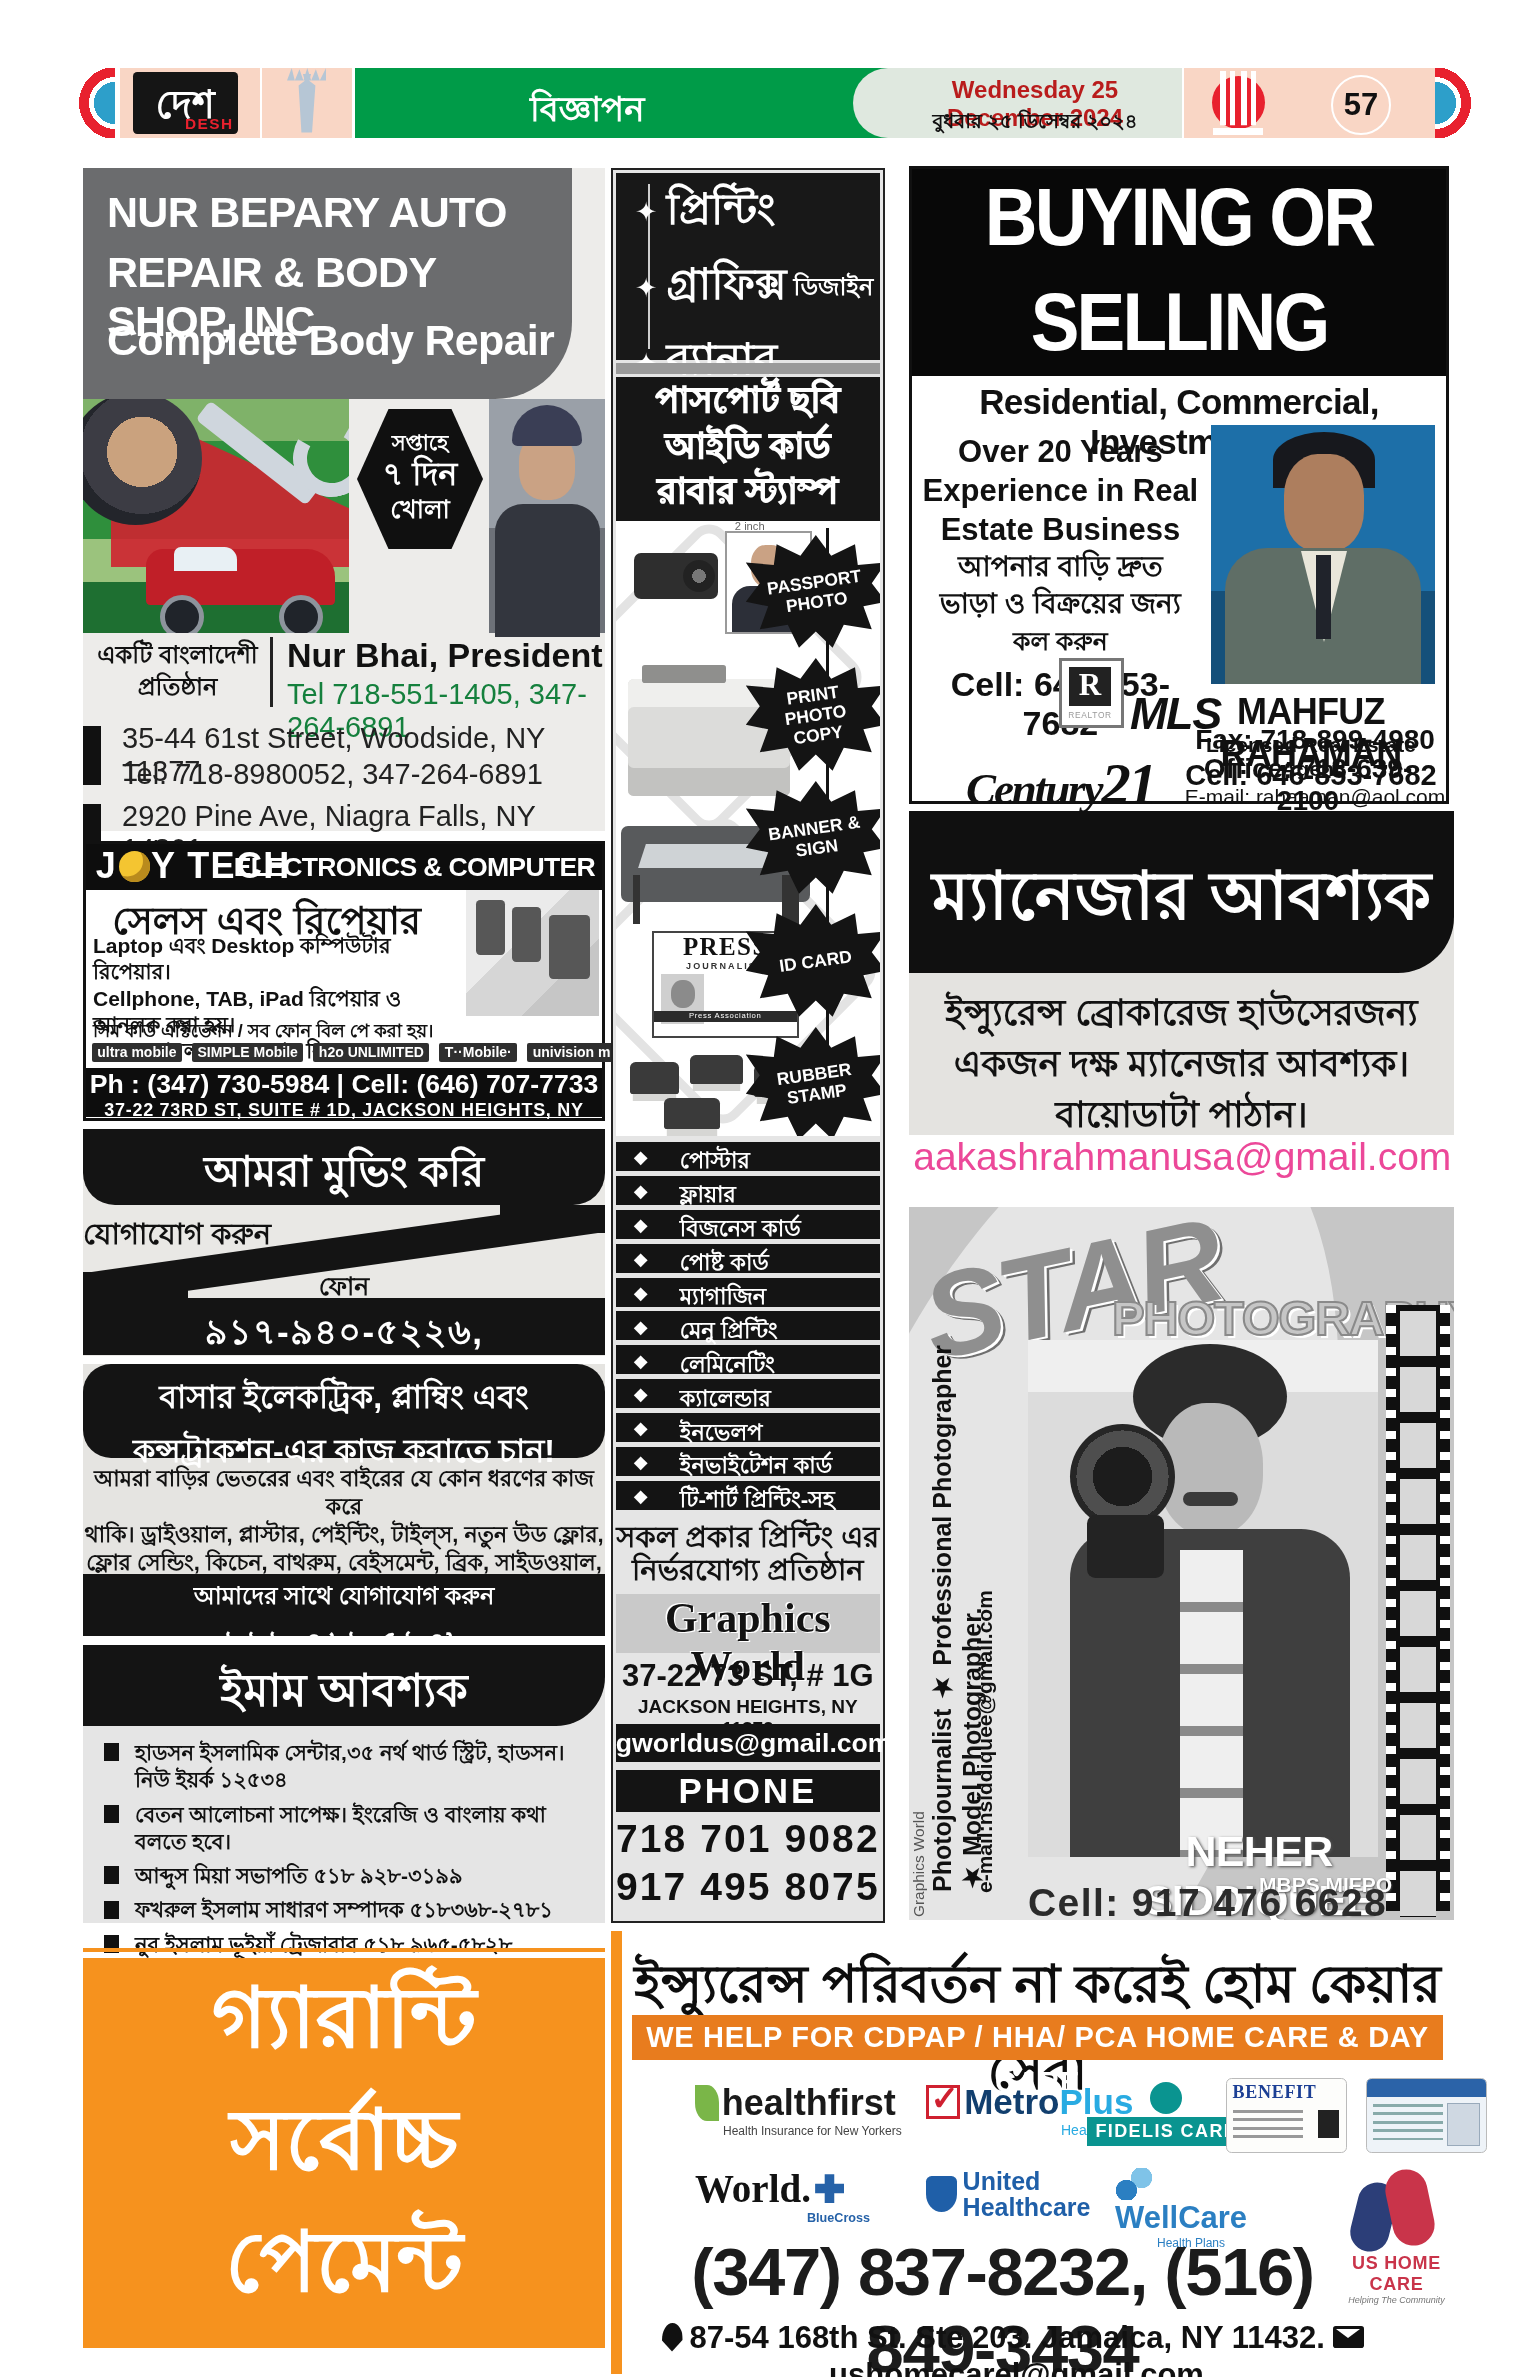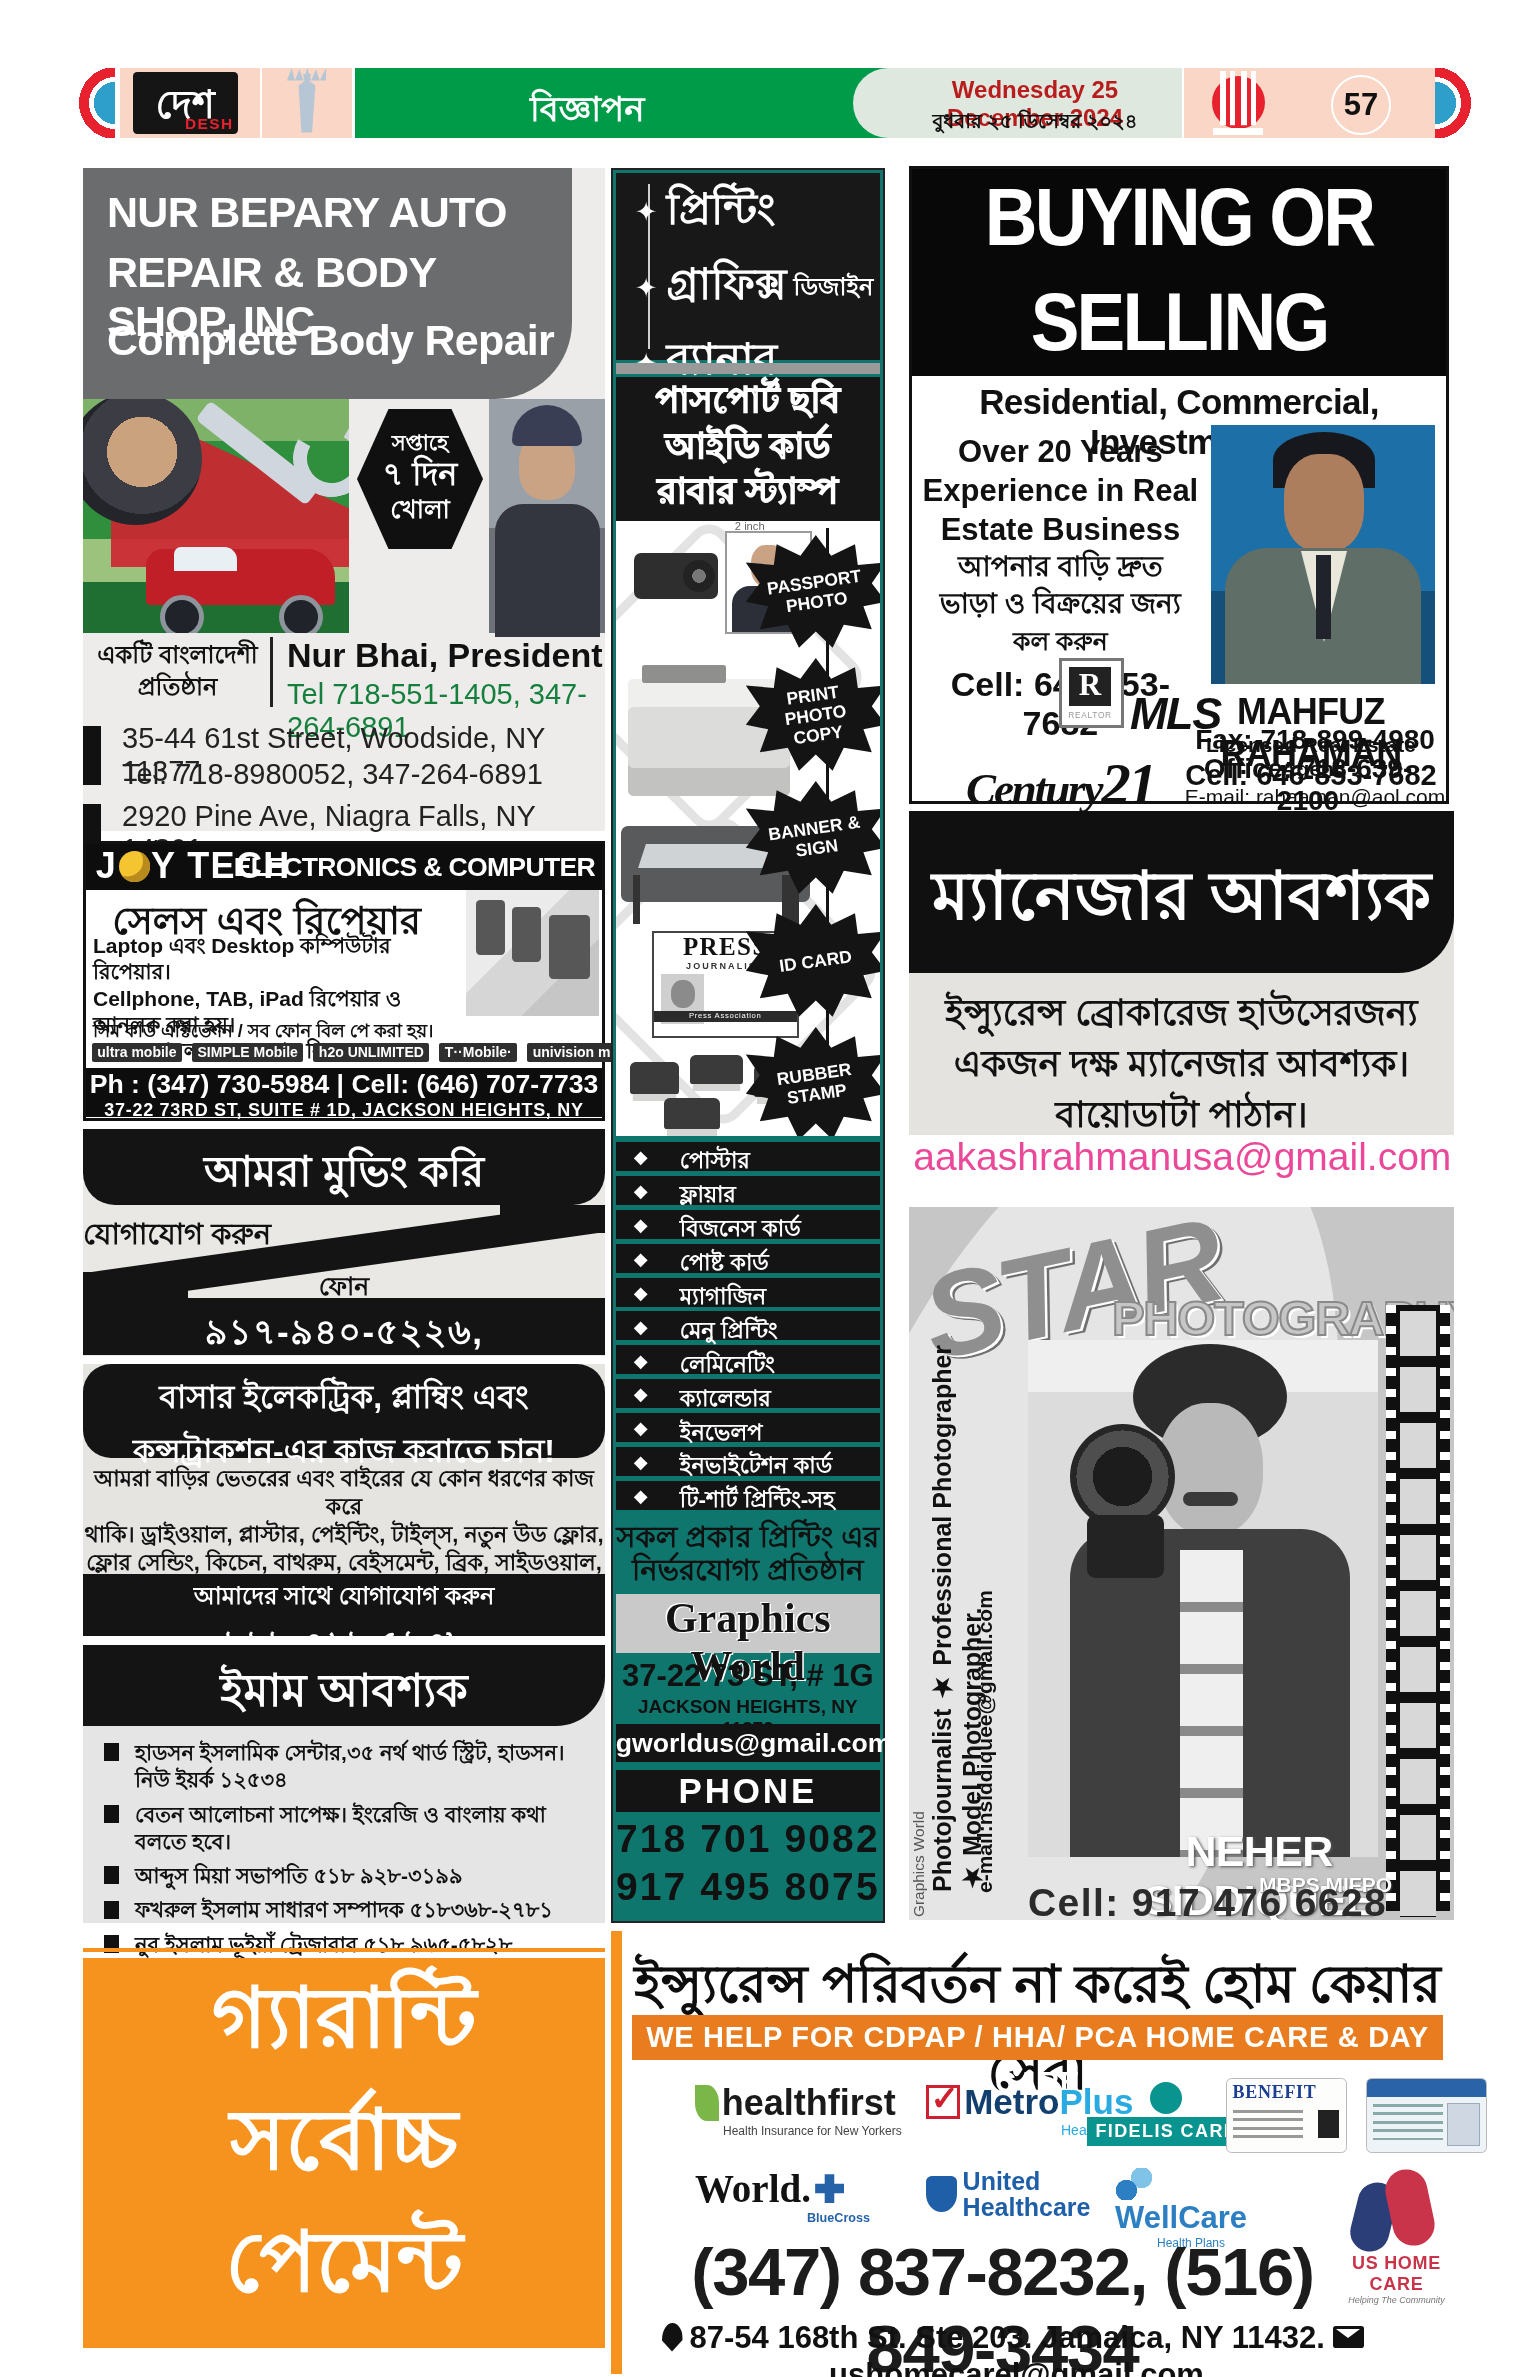--- a/index.html
+++ b/index.html
@@ -119,21 +119,21 @@
   #im-body{position:absolute;left:0;top:87px;width:100%;}
   .imam-row{position:relative;margin:7px 11.2px 7px 21px;padding-left:31px;font-size:21px;font-weight:bold;color:#111;line-height:1.3;}
   .imam-sq{position:absolute;left:0;top:4.2px;width:15.4px;height:18px;background:#111;}
 
   
   #guaranty-rule{left:83px;top:1948px;width:522px;height:4.2px;background:#f6921e;}
   #guaranty{left:83px;top:1958px;width:522px;height:390px;background:#f6921e;color:#fff;}
   #guaranty .gline{text-align:center;font-size:84px;font-weight:bold;line-height:1.45;}
 
   
-  #printing{left:611px;top:168px;width:274px;height:1755px;border:2.1px solid #222;background:#0f766e;box-sizing:border-box;}
+  #printing{left:611px;top:168px;width:274px;height:1755px;border:2.1px solid #222;background:#e5e5e5;box-sizing:border-box;}
   #pr-svc{position:absolute;left:2.8px;top:2.8px;width:264px;height:187px;background:#181818;}
   .svc-line{position:absolute;left:32px;top:11.2px;width:2.1px;height:165px;background:#cfcfcf;}
   .svc-row{position:relative;margin:4.2px 0 0 9.8px;color:#fff;}
   .svc-star{display:inline-block;width:41px;font-size:26.6px;color:#fff;text-align:center;vertical-align:middle;}
   .svc-label{font-size:43px;font-weight:bold;vertical-align:middle;}
   .svc-sub{font-size:24px;font-weight:bold;margin-left:7px;vertical-align:middle;}
   #pr-graybar{position:absolute;left:2.8px;top:193px;width:264px;height:11.2px;background:#9a9a9a;}
   #pr-outline{position:absolute;left:2.8px;top:207px;width:264px;height:144px;background:#161616;text-align:center;}
   #pr-outline div{font-size:35px;font-weight:bold;color:#161616;-webkit-text-stroke:1.4px #fff;line-height:1.3;}
   #pr-images{position:absolute;left:2.8px;top:351px;width:264px;height:615px;background:#fff;overflow:hidden;}

